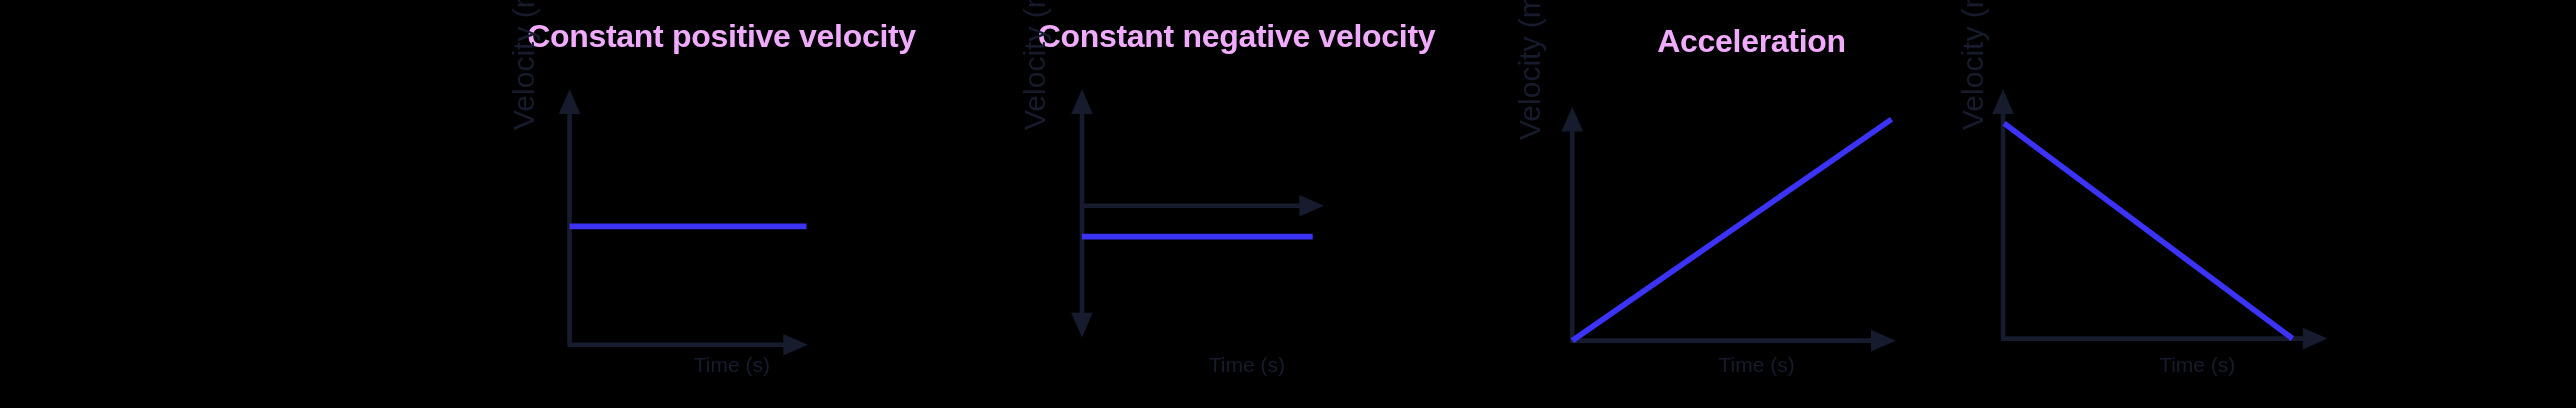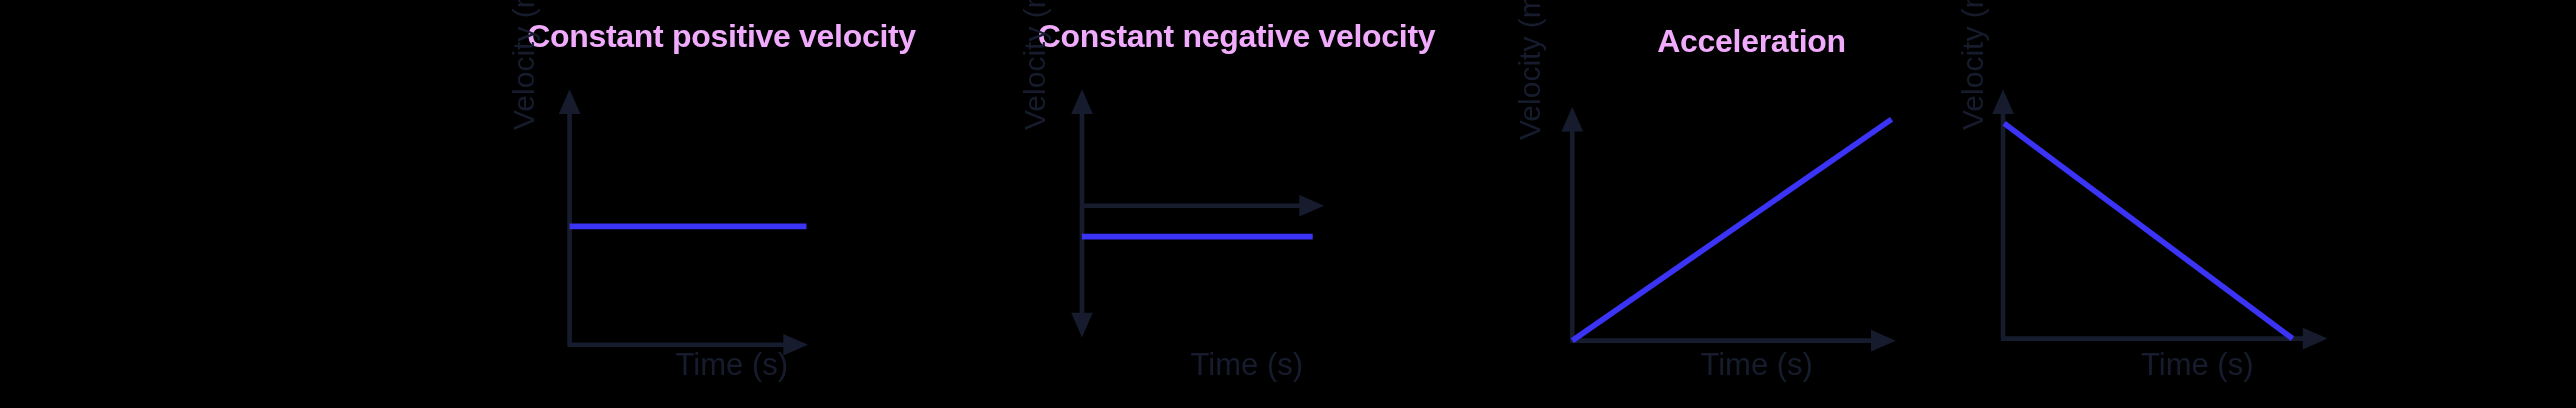--- a/index.html
+++ b/index.html
@@ -76,21 +76,21 @@
   
   .x-axis-label {
     position: absolute;
     top: 346px;
     left: 0;
     width: 515px;
     text-align: center;
     color: #161c2d;
     font-family: "Liberation Sans", sans-serif;
     font-weight: normal;
-    font-size: 31px;
+    font-size: 21px;
     line-height: 37px;
     white-space: nowrap;
   }
   #panel-0 .x-axis-label { padding-left: 20.6px; box-sizing: border-box; }
   #panel-1 .x-axis-label { padding-left: 20.6px; box-sizing: border-box; }
   #panel-2 .x-axis-label { padding-left: 10.3px; box-sizing: border-box; }
   #panel-3 .x-axis-label { padding-left: 15.5px; box-sizing: border-box; }
 
   .y-axis-label {
     position: absolute;

